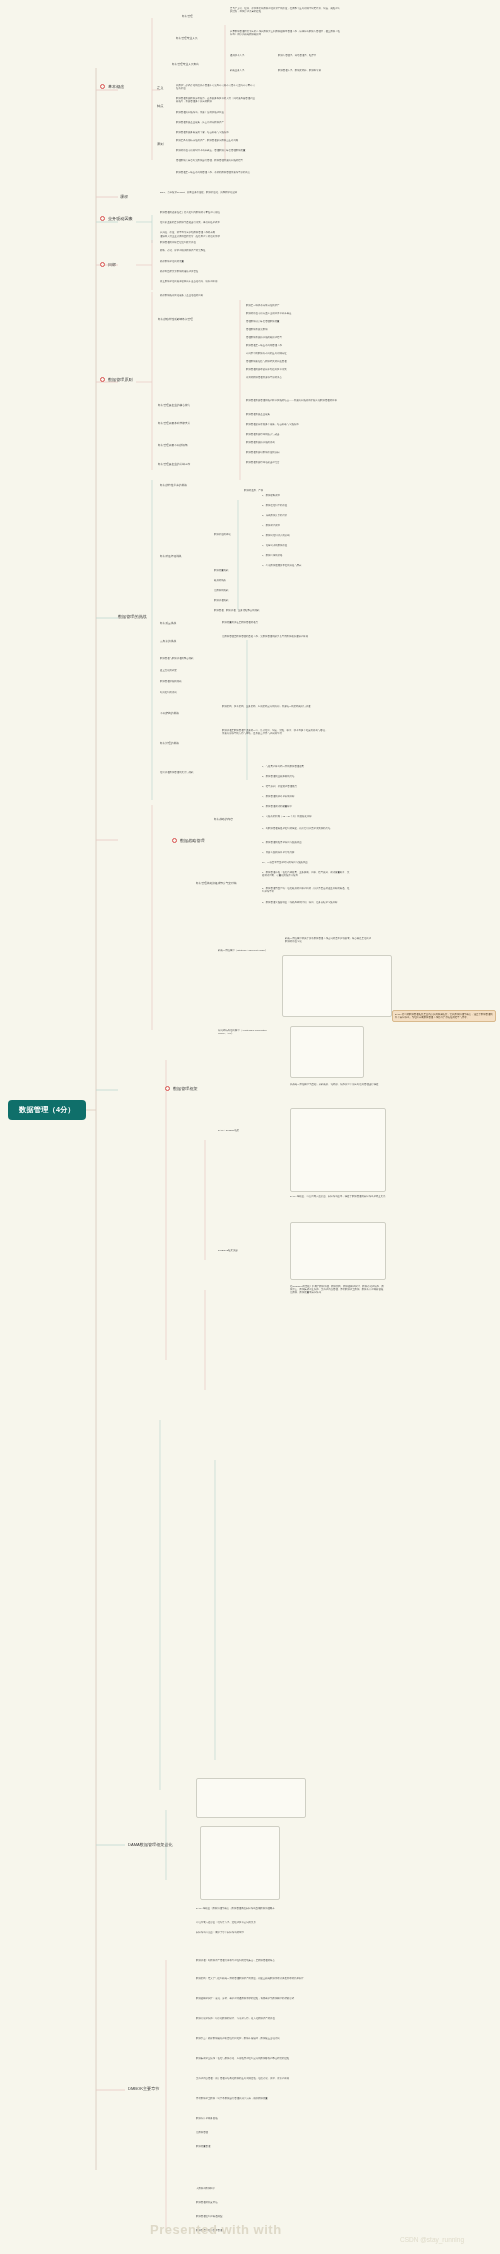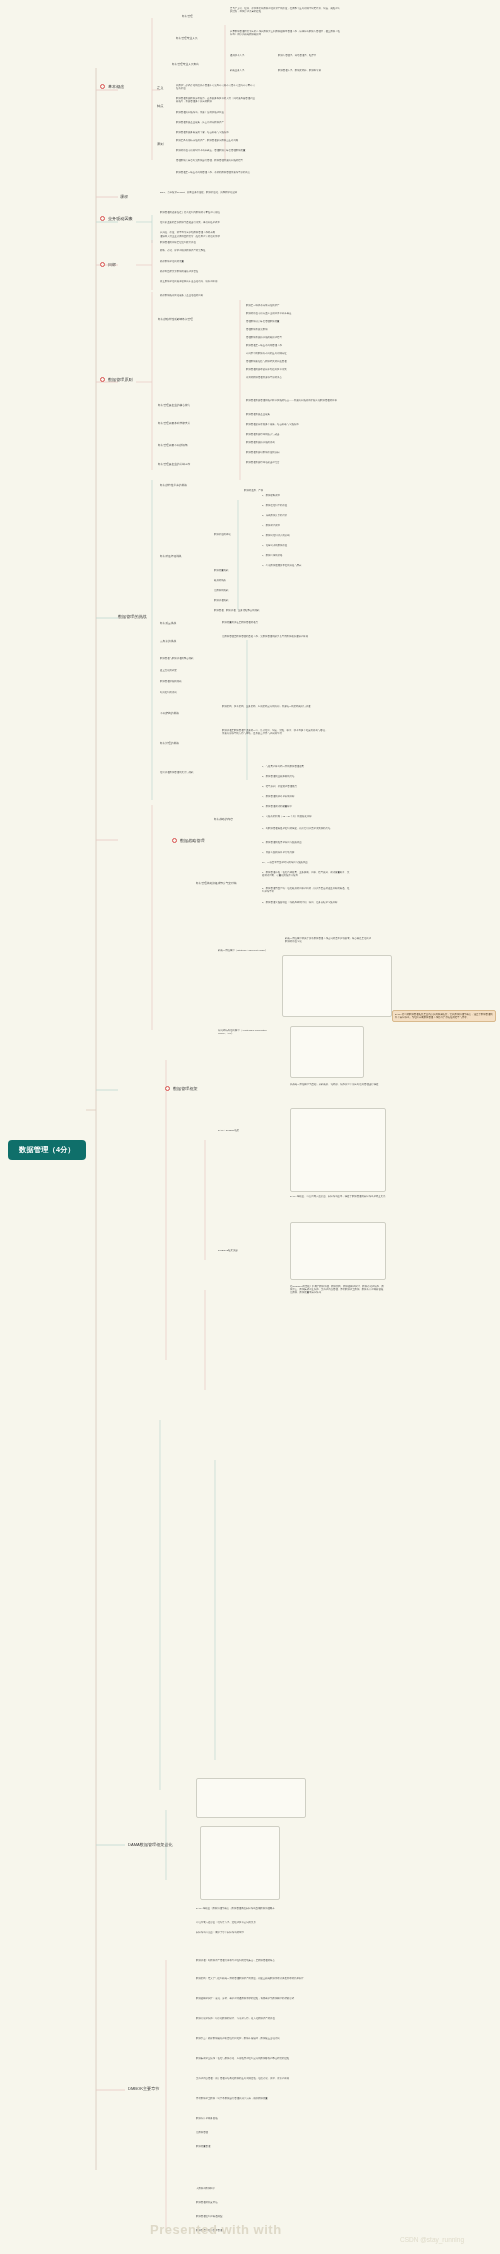--- a/index.html
+++ b/index.html
@@ -26,21 +26,20 @@
     left:8px; top:1100px;
     width:78px; height:20px;
     background:#0f6f6a;
     color:#ffffff;
     border-radius:4px;
     display:flex; align-items:center; justify-content:center;
     font-size:7.2px;
     font-weight:bold;
     letter-spacing:0.2px;
     z-index:6;
-    margin-top:40px;
   }
   .l1 {
     font-size:4.1px;
     color:#3a3a3a;
     font-weight:normal;
     display:flex; align-items:center;
     z-index:5;
   }
   .l1 .dot {
     width:5px;height:5px;border-radius:50%;

